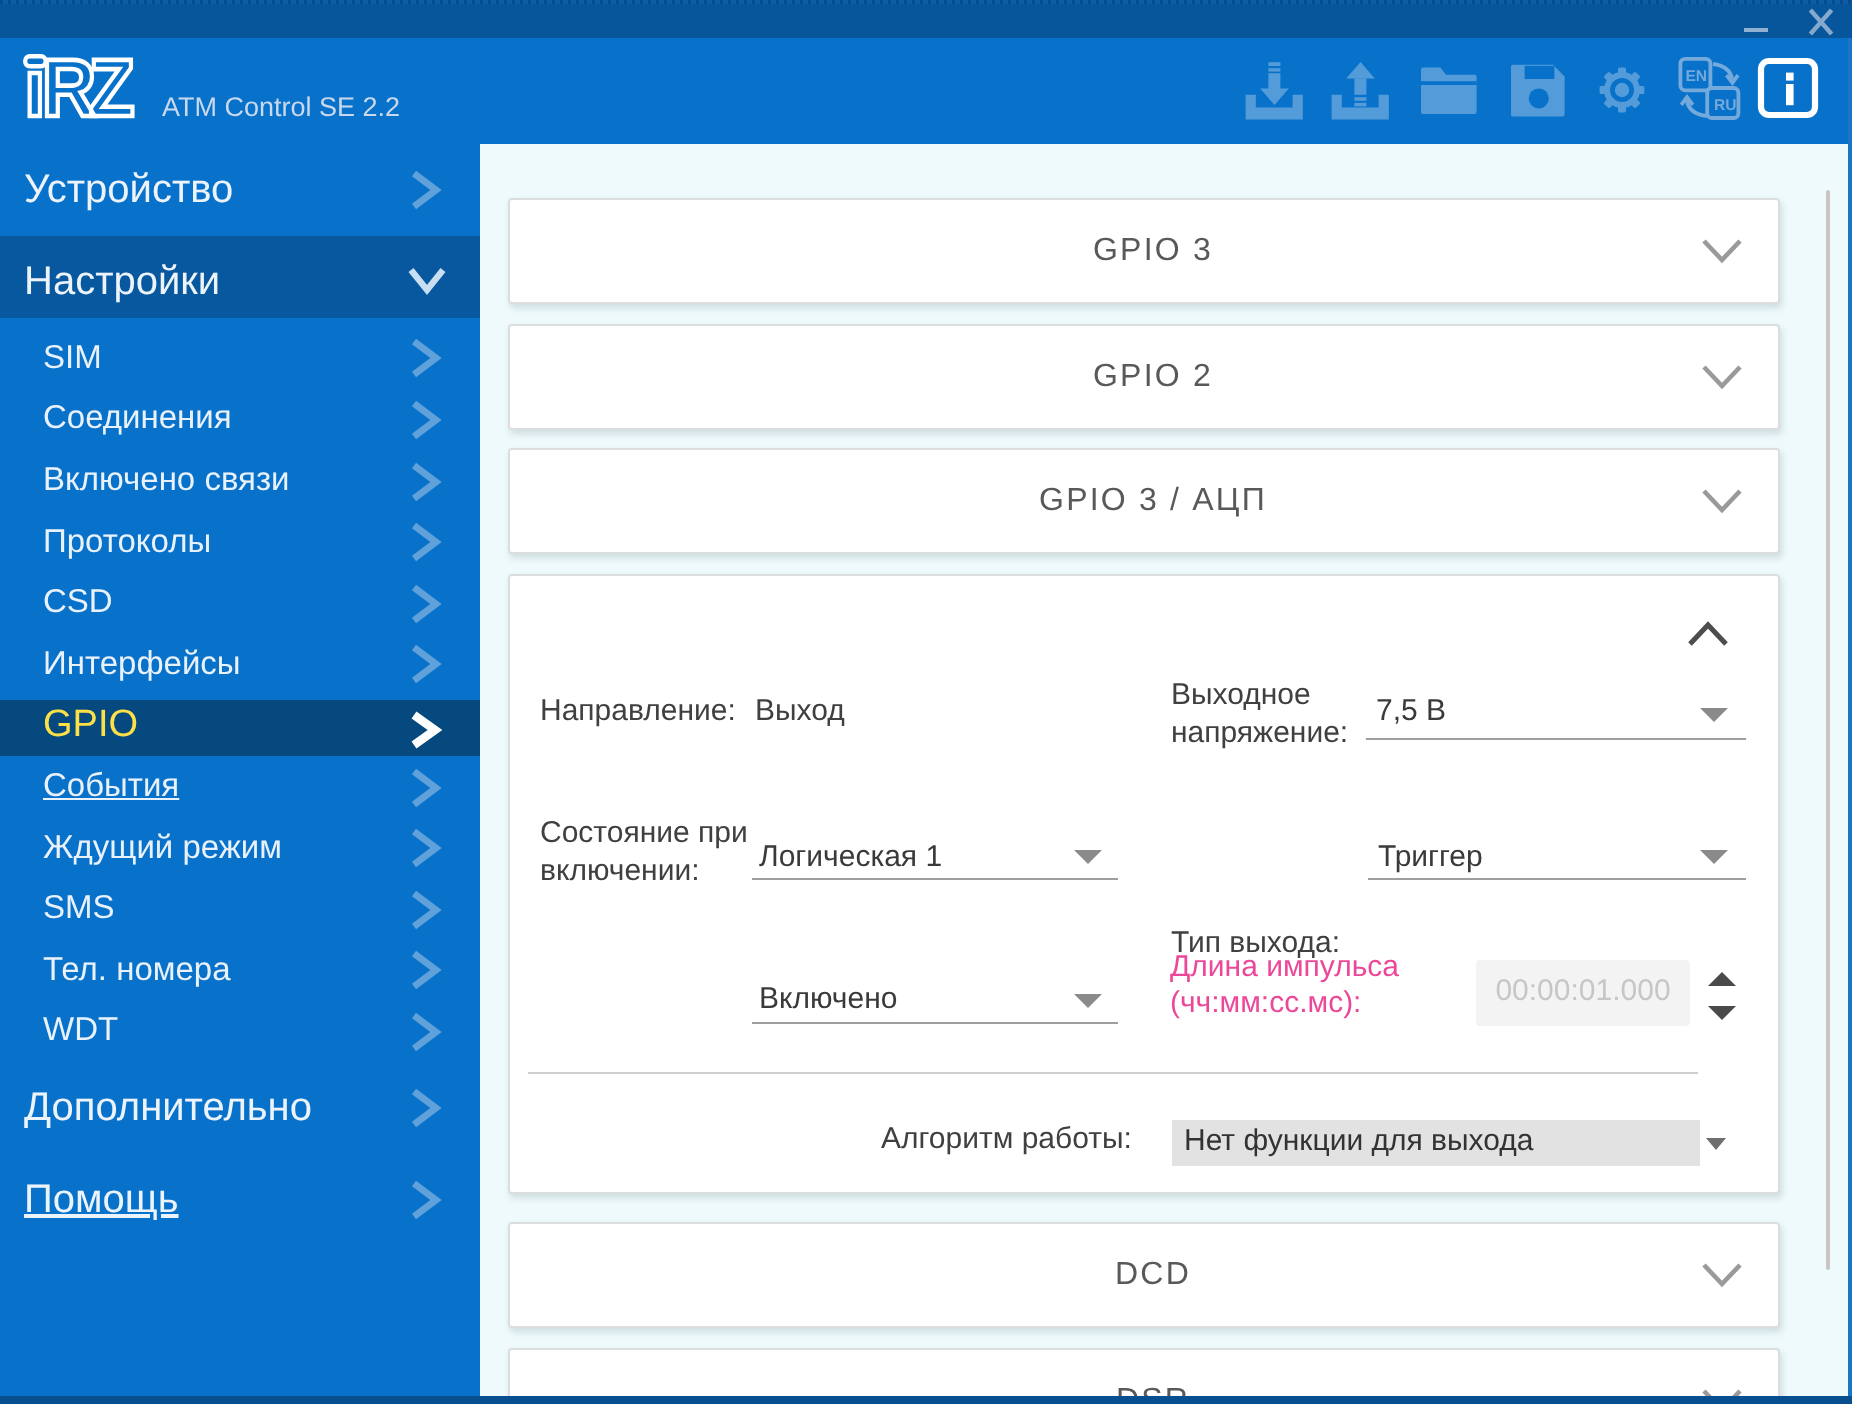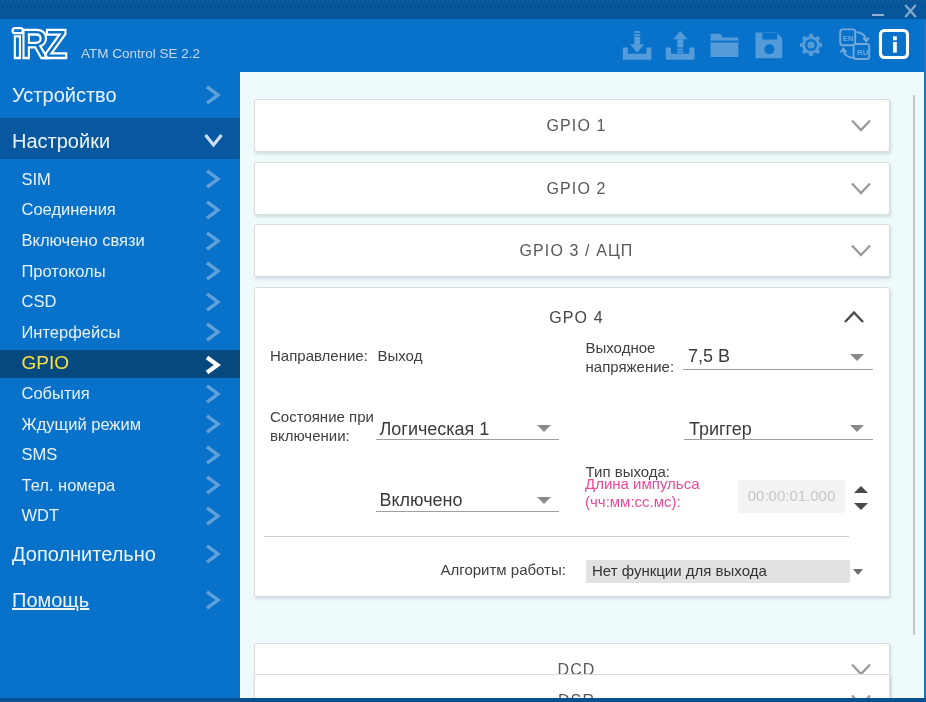--- a/index.html
+++ b/index.html
@@ -14,21 +14,21 @@
 #bottomborder{left:0;top:698px;width:926px;height:4px;background:#084f90;}
 
 .m1{left:12px;height:46px;display:flex;align-items:center;font-size:20px;color:#edf3fa;}
 .m2{left:21.5px;height:30.6px;display:flex;align-items:center;font-size:16.5px;color:#e9f1fa;}
 
 .panel{background:#fff;border:1px solid #dcdddd;border-radius:2px;
   box-shadow:1px 2px 3px rgba(120,140,150,0.25);box-sizing:border-box;}
 .ptitle{left:0;top:0;width:100%;height:52.5px;display:flex;align-items:center;
   justify-content:center;font-size:16px;color:#595959;letter-spacing:1.1px;padding-left:9px;box-sizing:border-box;}
 .lbl{font-size:15px;color:#404040;line-height:21px;}
-.val{font-size:18px;color:#3a3a3a;line-height:20px;}
+.val{font-size:15px;color:#3a3a3a;line-height:20px;}
 .ul{height:1px;background:#9e9e9e;}
 .tri{width:0;height:0;border-left:7px solid transparent;border-right:7px solid transparent;
   border-top:7px solid #8a8a8a;}
 </style></head>
 <body>
 <div class="abs" id="titlebar"></div>
 <div class="abs" id="topdots"></div>
 <div class="abs" id="header"></div>
 <div class="abs" id="sidebar"></div>
 <div class="abs" id="content"></div>
@@ -124,21 +124,21 @@
 <div class="abs" style="left:0;top:118px;width:240px;height:41px;background:#07589e;"></div>
 <div class="abs m1" style="top:118.5px;">Настройки</div>
 <div class="abs m2" style="top:164px;">SIM</div>
 <div class="abs m2" style="top:194.6px;">Соединения</div>
 <div class="abs m2" style="top:225.2px;">Включено связи</div>
 <div class="abs m2" style="top:255.8px;">Протоколы</div>
 <div class="abs m2" style="top:286.4px;">CSD</div>
 <div class="abs m2" style="top:317px;">Интерфейсы</div>
 <div class="abs" style="left:0;top:349.5px;width:240px;height:28px;background:#05497f;"></div>
 <div class="abs m2" style="top:347.6px;font-size:19px;color:#fde047;">GPIO</div>
-<div class="abs m2" style="top:378.2px;">События</div>
+<div class="abs m2" style="top:378.2px;text-decoration:underline;">События</div>
 <div class="abs m2" style="top:408.8px;">Ждущий режим</div>
 <div class="abs m2" style="top:439.4px;">SMS</div>
 <div class="abs m2" style="top:470px;">Тел. номера</div>
 <div class="abs m2" style="top:500.6px;">WDT</div>
 <div class="abs m1" style="top:531.2px;">Дополнительно</div>
 <div class="abs m1" style="top:577.2px;text-decoration:underline;">Помощь</div>
 
 <svg class="abs" style="left:203.5px;top:84px;" width="17" height="22" viewBox="0 0 17 22">
     <path d="M3 2.8 L14 11 L3 19.2" fill="none" stroke="#60a1da" stroke-width="3.4"></path>
   </svg>
@@ -182,40 +182,39 @@
     <path d="M4 3.5 L14.5 11 L4 18.5" fill="none" stroke="#ffffff" stroke-width="4.2"></path>
   </svg>
 <svg class="abs" style="left:203.5px;top:543.2px;" width="17" height="22" viewBox="0 0 17 22">
     <path d="M3 2.8 L14 11 L3 19.2" fill="none" stroke="#60a1da" stroke-width="3.4"></path>
   </svg>
 <svg class="abs" style="left:203.5px;top:589.2px;" width="17" height="22" viewBox="0 0 17 22">
     <path d="M3 2.8 L14 11 L3 19.2" fill="none" stroke="#60a1da" stroke-width="3.4"></path>
   </svg>
 
 <div class="abs panel" style="left:254px;top:99px;width:636px;height:52.5px;">
-  <div class="abs ptitle">GPIO 1</div>
+  <div class="abs ptitle">GPIO 3</div>
   <svg class="abs" style="left:594.5px;top:18px;" width="22" height="16" viewBox="0 0 22 16">
     <path d="M2 2.5 L11 12 L20 2.5" fill="none" stroke="#9a9a9a" stroke-width="2.3"></path>
     </svg>
 </div>
 <div class="abs panel" style="left:254px;top:162px;width:636px;height:52.5px;">
   <div class="abs ptitle">GPIO 2</div>
   <svg class="abs" style="left:594.5px;top:18px;" width="22" height="16" viewBox="0 0 22 16">
     <path d="M2 2.5 L11 12 L20 2.5" fill="none" stroke="#9a9a9a" stroke-width="2.3"></path>
     </svg>
 </div>
 <div class="abs panel" style="left:254px;top:224px;width:636px;height:52.5px;">
   <div class="abs ptitle">GPIO 3 / АЦП</div>
   <svg class="abs" style="left:594.5px;top:18px;" width="22" height="16" viewBox="0 0 22 16">
     <path d="M2 2.5 L11 12 L20 2.5" fill="none" stroke="#9a9a9a" stroke-width="2.3"></path>
     </svg>
 </div>
 
 <div class="abs panel" id="p4" style="left:254px;top:287px;width:636px;height:310px;">
-  <div class="abs" style="left:0;top:20px;width:100%;height:20px;display:flex;align-items:center;justify-content:center;font-size:16px;color:#454545;letter-spacing:1.1px;padding-left:9px;box-sizing:border-box;">GPO 4</div>
   <svg class="abs" style="left:588px;top:21px;" width="22" height="16" viewBox="0 0 22 16">
     <path d="M2 13 L11 3.5 L20 13" fill="none" stroke="#4d4d4d" stroke-width="2.5"></path>
     </svg>
 
   <div class="abs lbl" style="left:15px;top:57px;">Направление:</div>
   <div class="abs lbl" style="left:122.5px;top:57px;">Выход</div>
   <div class="abs lbl" style="left:330.5px;top:51px;line-height:18.5px;">Выходное<br>напряжение:</div>
   <div class="abs val" style="left:433px;top:58px;">7,5 В</div>
   <div class="abs ul" style="left:428px;top:80.5px;width:190px;"></div>
   <div class="abs tri" style="left:594.5px;top:65.5px;"></div>
@@ -237,21 +236,21 @@
   <div class="abs" style="left:598.5px;top:197.5px;width:0;height:0;border-left:7px solid transparent;border-right:7px solid transparent;border-bottom:7px solid #4a4a4a;"></div>
   <div class="abs" style="left:598.5px;top:214.5px;width:0;height:0;border-left:7px solid transparent;border-right:7px solid transparent;border-top:7px solid #4a4a4a;"></div>
 
   <div class="abs" style="left:9px;top:248px;width:585px;height:1px;background:#cfcfcf;"></div>
 
   <div class="abs lbl" style="left:185.5px;top:271px;">Алгоритм работы:</div>
   <div class="abs" style="left:331px;top:272px;width:264px;height:22.5px;background:#e2e2e2;font-size:15px;color:#333;line-height:22.5px;padding-left:6px;box-sizing:border-box;">Нет функции для выхода</div>
   <div class="abs" style="left:598px;top:281px;width:0;height:0;border-left:5.5px solid transparent;border-right:5.5px solid transparent;border-top:6px solid #6e6e6e;"></div>
 </div>
 
-<div class="abs panel" style="left:254px;top:611px;width:636px;height:52.5px;margin-top:32px;">
+<div class="abs panel" style="left:254px;top:611px;width:636px;height:52.5px;">
   <div class="abs ptitle">DCD</div>
   <svg class="abs" style="left:594.5px;top:18px;" width="22" height="16" viewBox="0 0 22 16">
     <path d="M2 2.5 L11 12 L20 2.5" fill="none" stroke="#9a9a9a" stroke-width="2.3"></path>
     </svg>
 </div>
 <div class="abs panel" style="left:254px;top:673.5px;width:636px;height:52.5px;">
   <div class="abs ptitle">DSR</div>
   <svg class="abs" style="left:594.5px;top:18px;" width="22" height="16" viewBox="0 0 22 16">
     <path d="M2 2.5 L11 12 L20 2.5" fill="none" stroke="#9a9a9a" stroke-width="2.3"></path>
     </svg>

